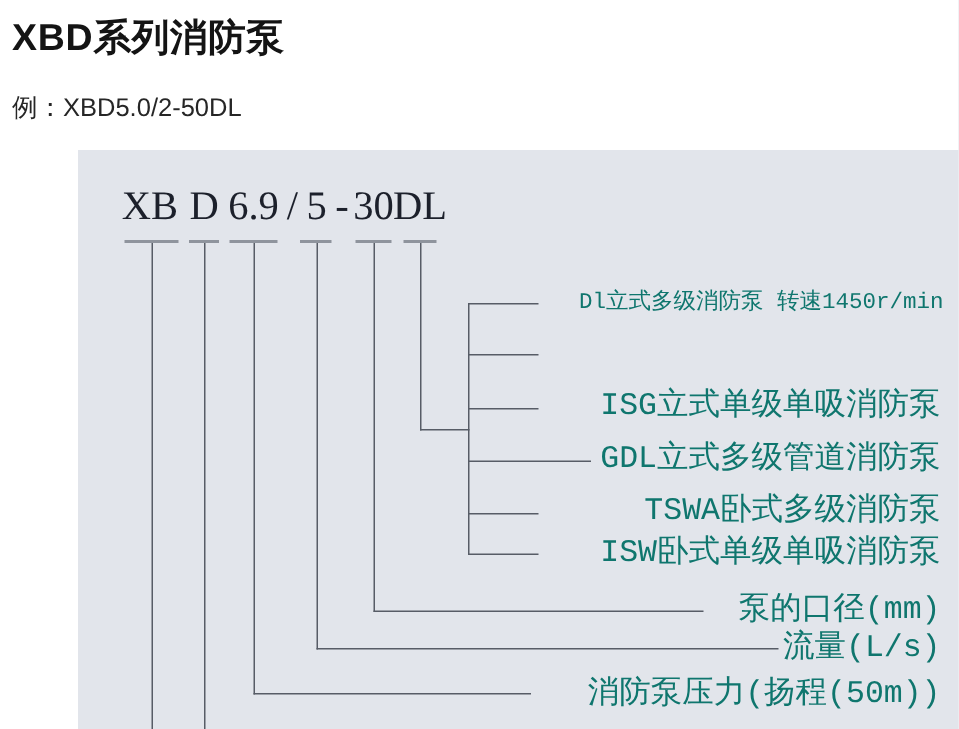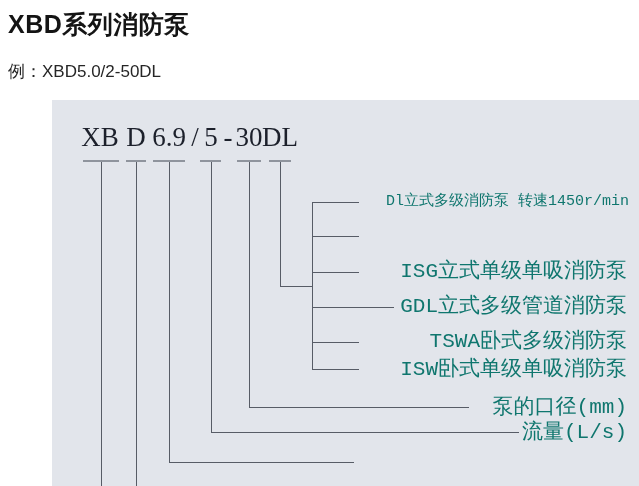--- a/index.html
+++ b/index.html
@@ -85,14 +85,15 @@
   <div class="h" style="left:159px;top:332px;width:308px"></div>
   <div class="h" style="left:117px;top:362px;width:185px"></div>
 
   <div class="lbl small" style="top:94px">Dl立式多级消防泵 转速1450r/min</div>
   <div class="lbl big" style="top:161px">ISG立式单级单吸消防泵</div>
   <div class="lbl big" style="top:196px">GDL立式多级管道消防泵</div>
   <div class="lbl big" style="top:231px">TSWA卧式多级消防泵</div>
   <div class="lbl big" style="top:259px">ISW卧式单级单吸消防泵</div>
   <div class="lbl big" style="top:297px">泵的口径(mm)</div>
   <div class="lbl big" style="top:322px">流量(L/s)</div>
+  <div class="lbl big" style="top:353px">消防泵压力(扬程(50m))</div>
 
 </div>
 
 </body></html>

